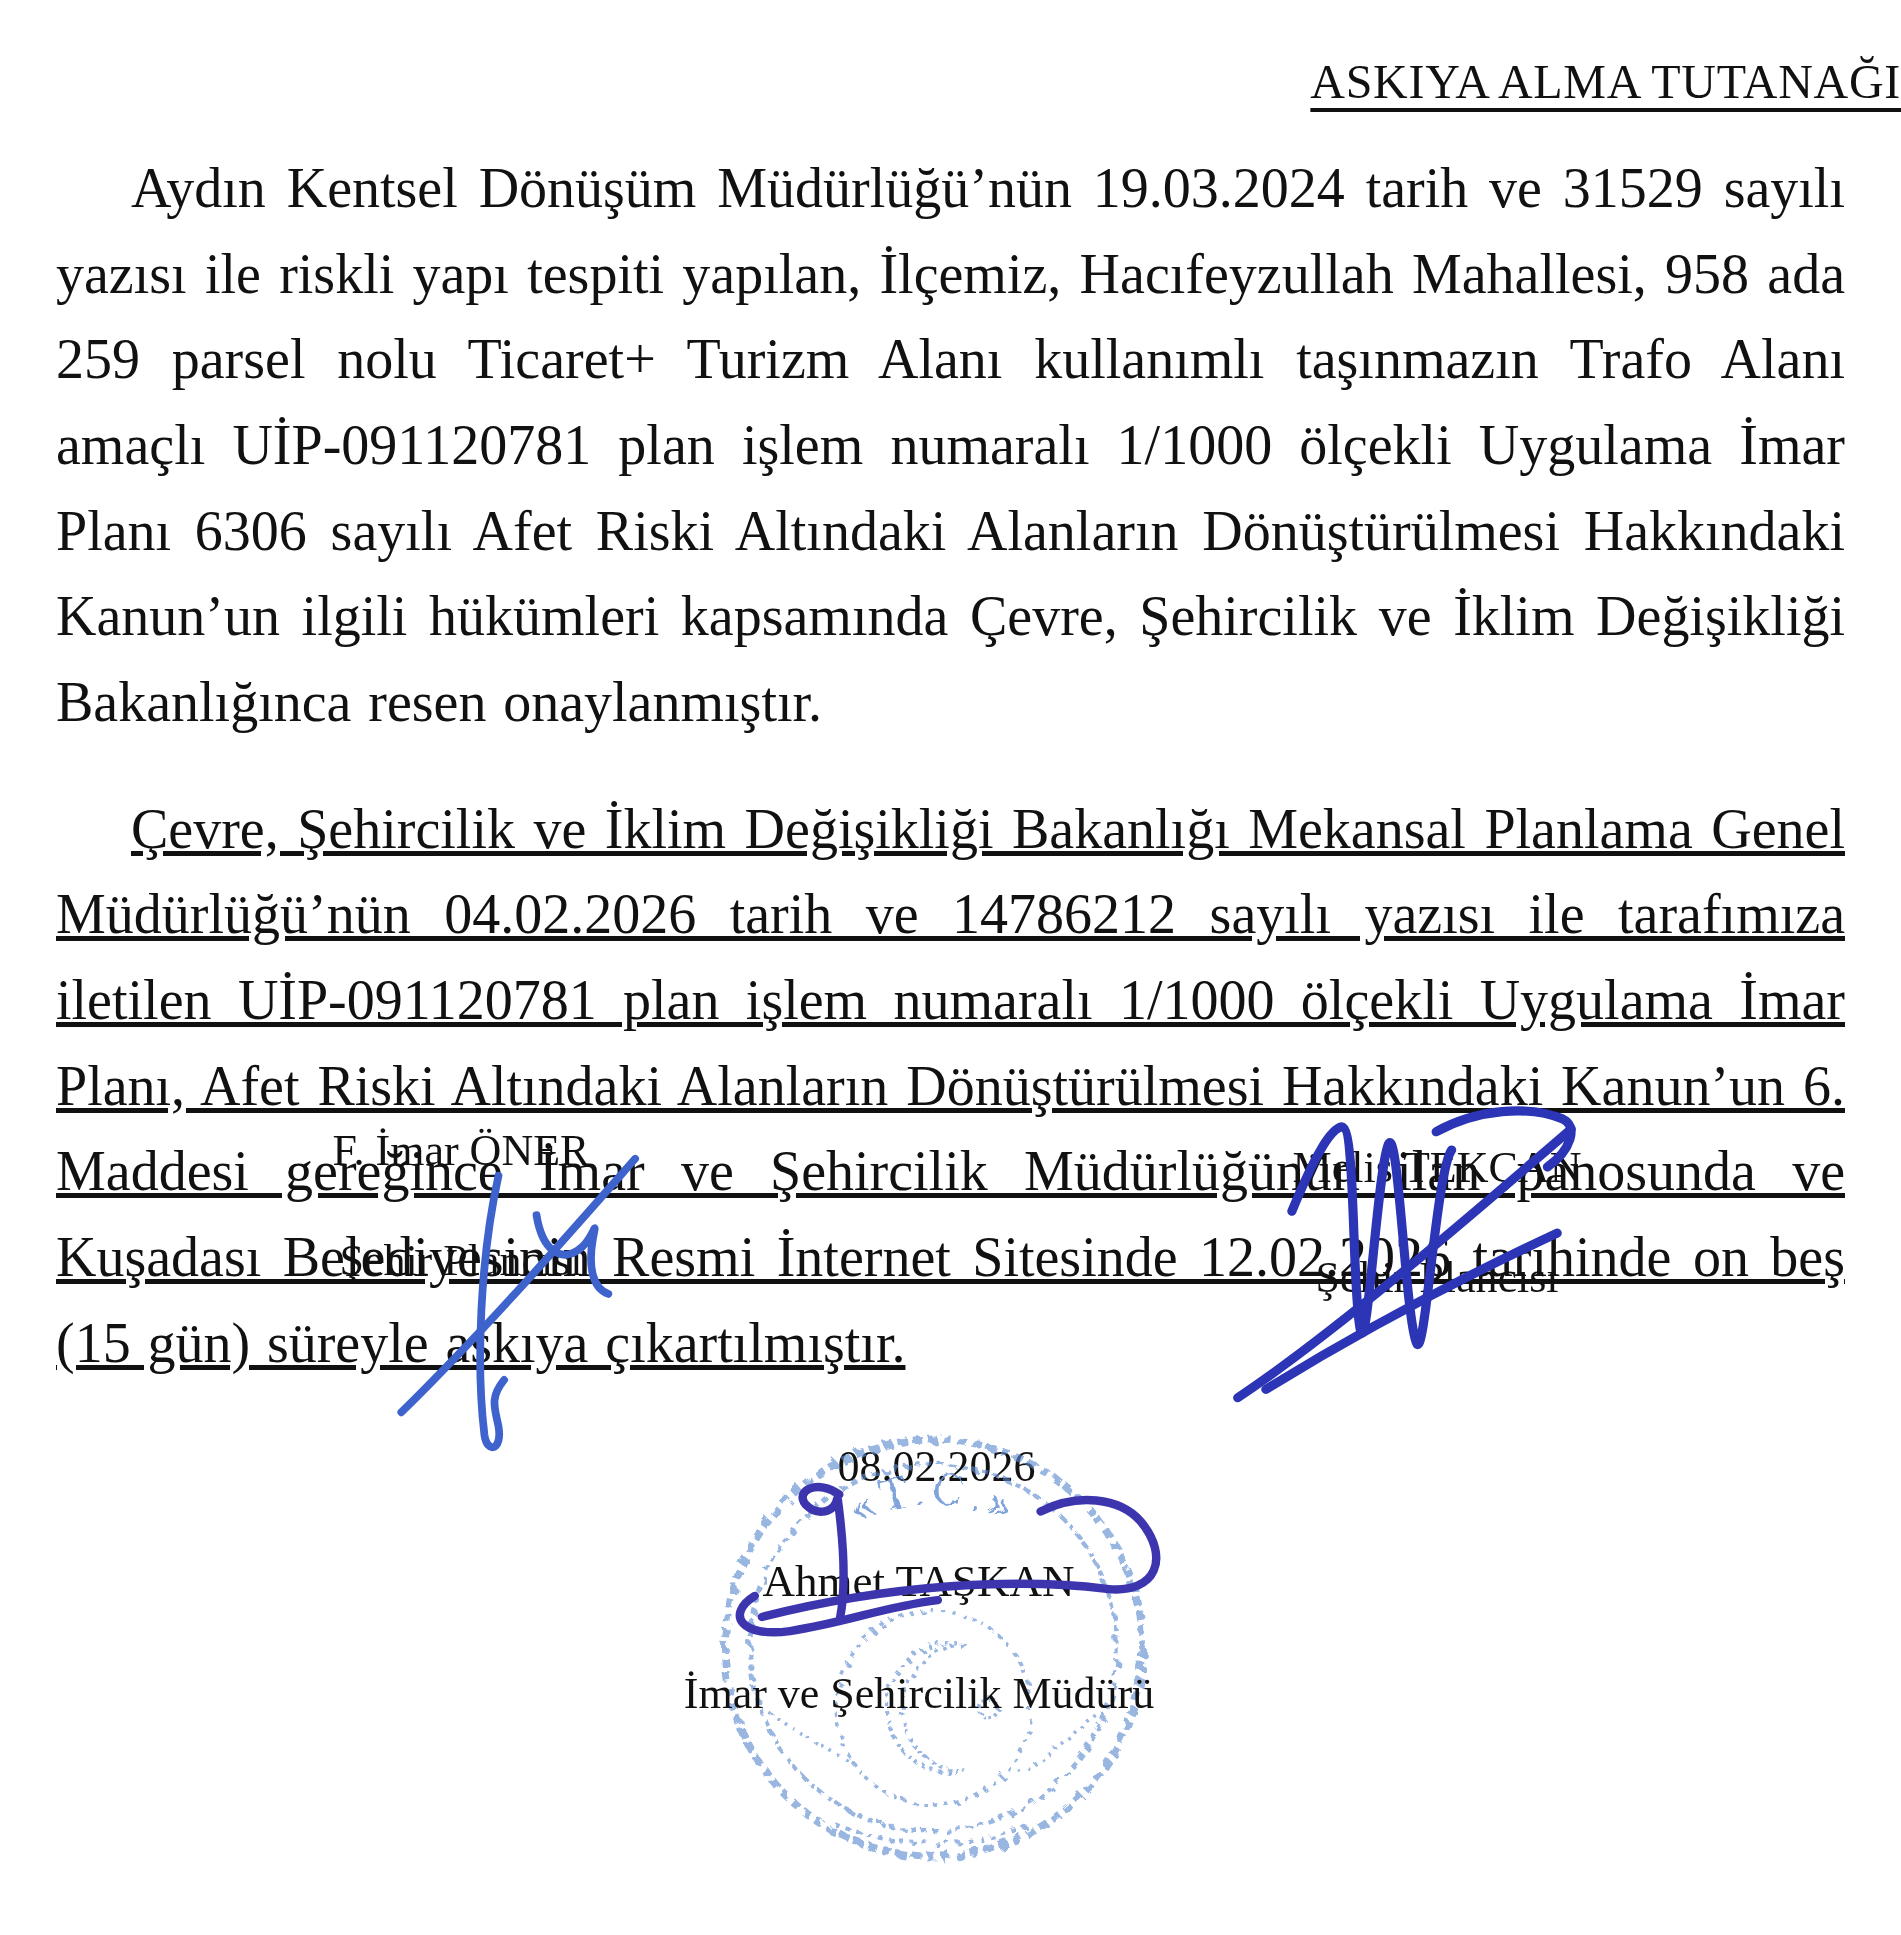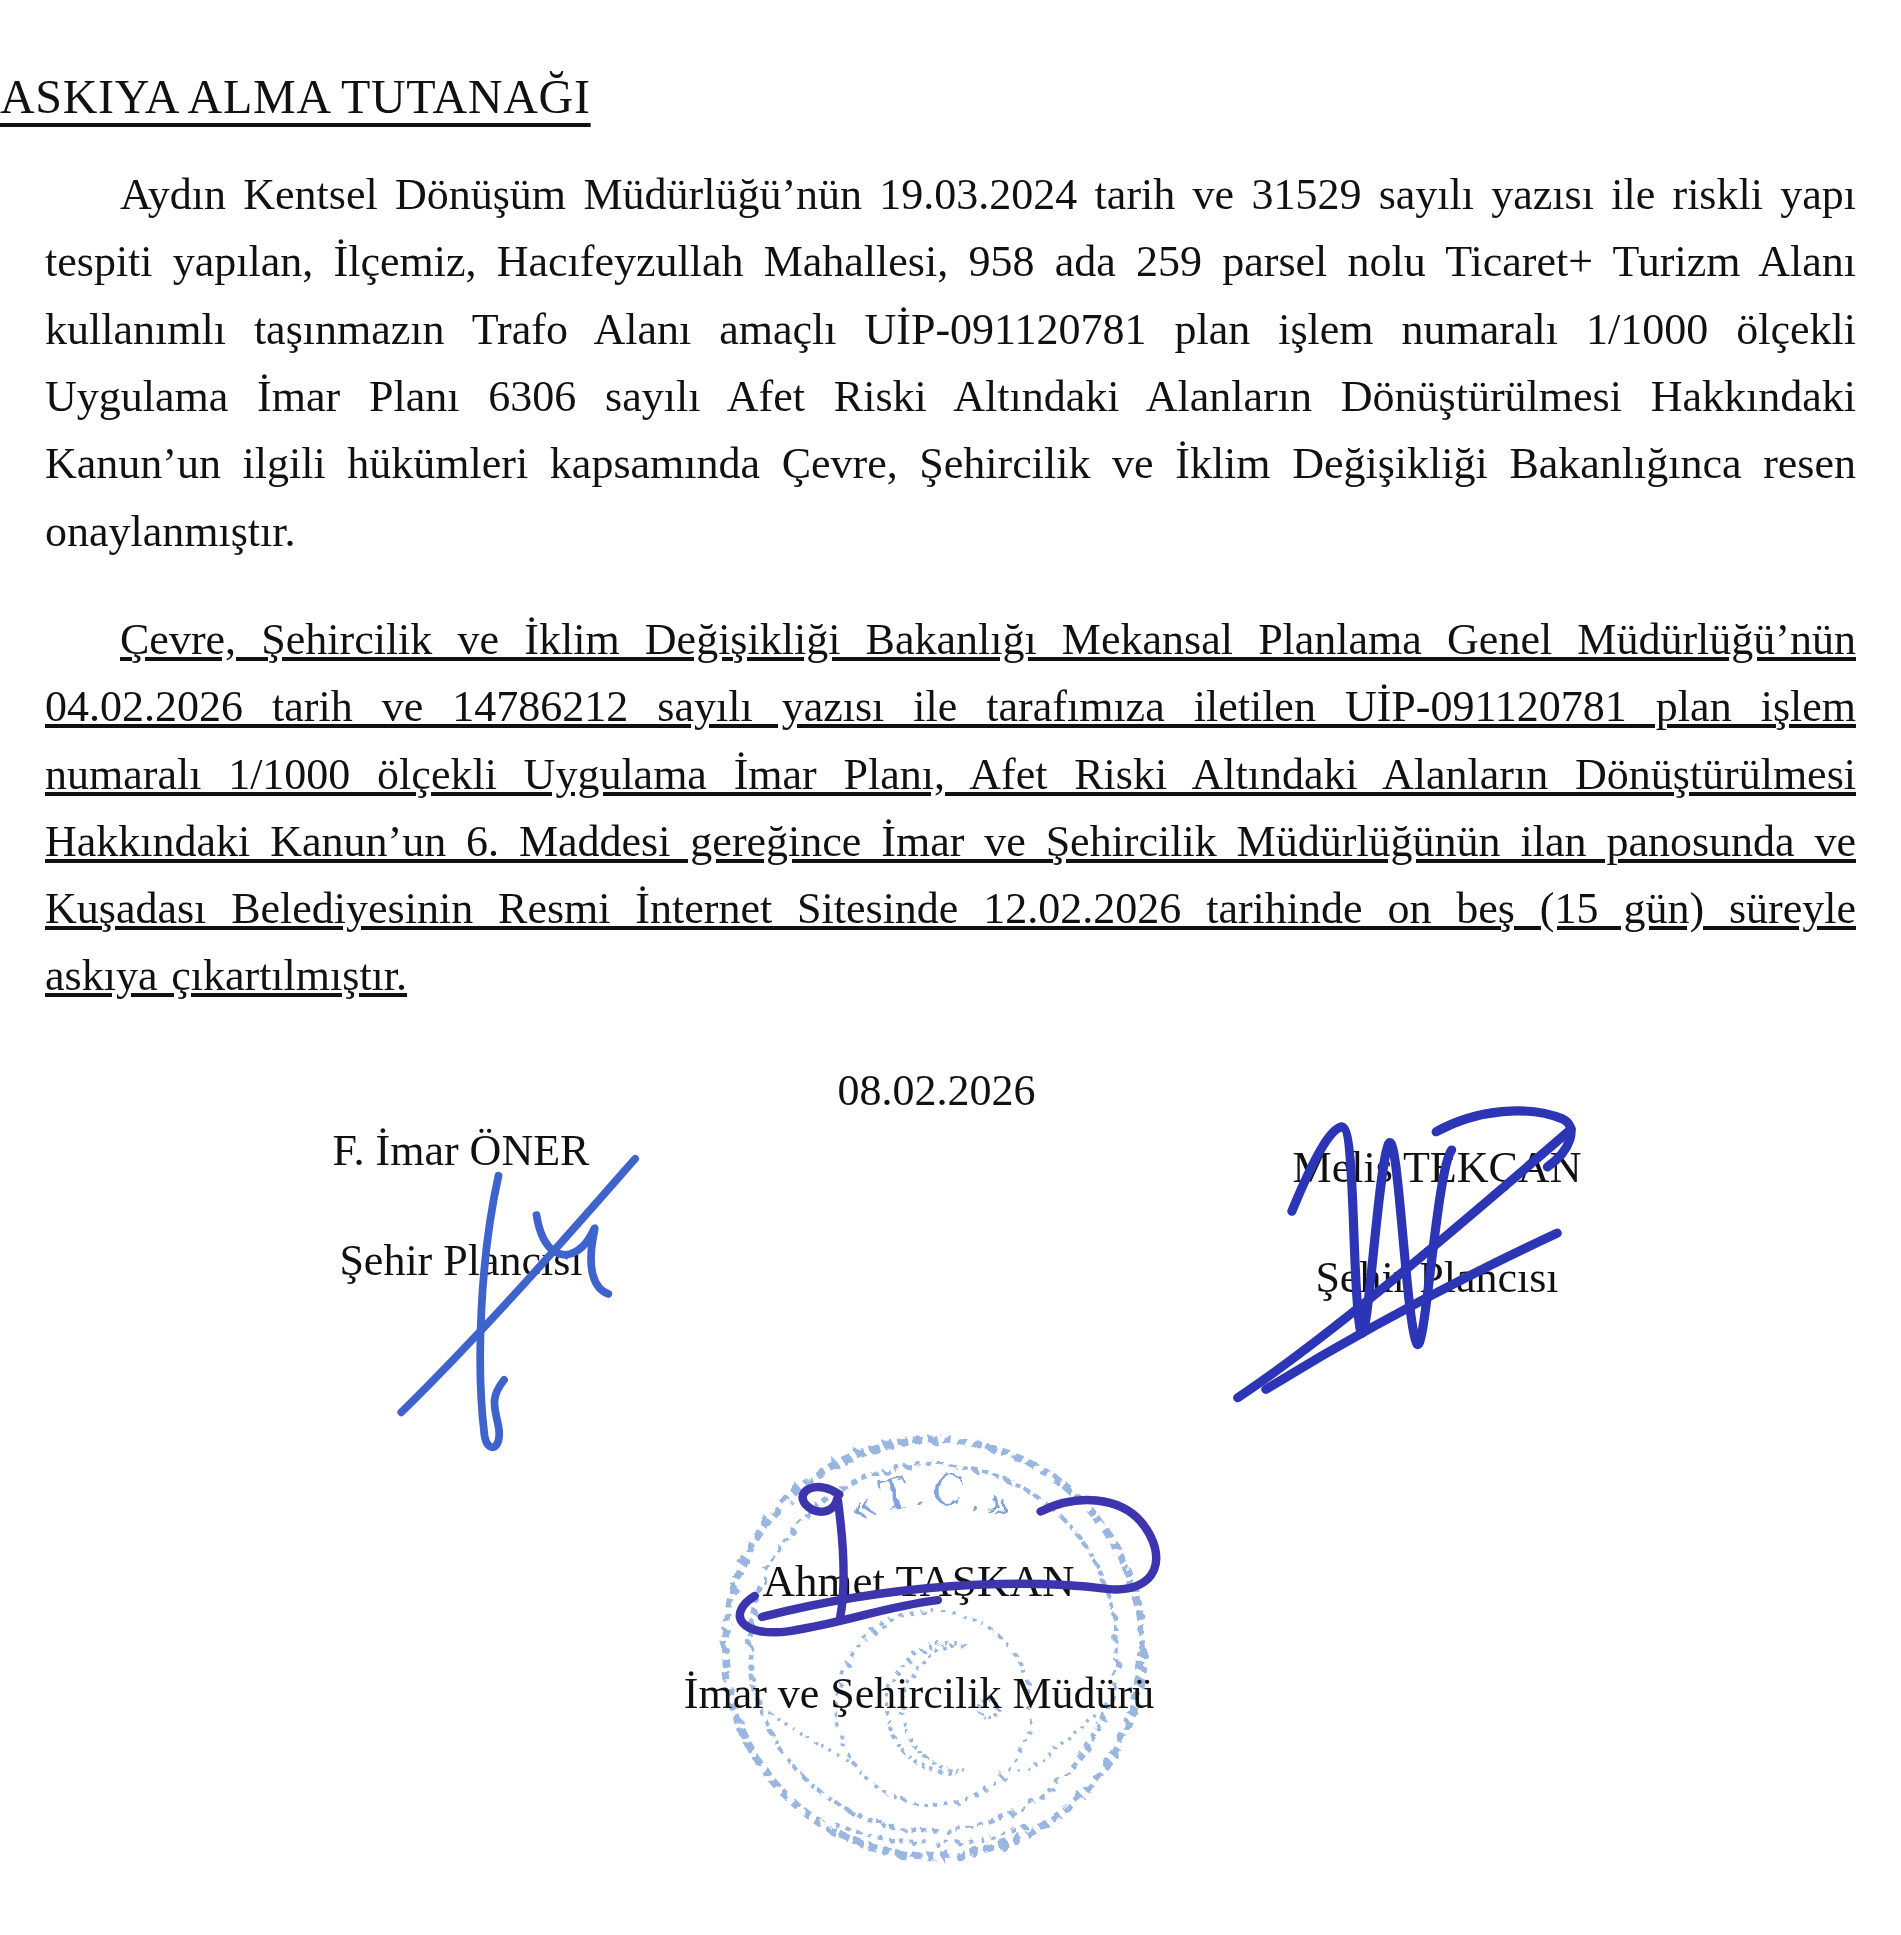--- a/index.html
+++ b/index.html
@@ -11,37 +11,37 @@
     position: relative;
     width: 1901px;
     height: 1936px;
     background: #ffffff;
     font-family: "Liberation Serif", "DejaVu Serif", serif;
     color: #111111;
     overflow: hidden;
   }
   .doc-title {
     margin: 0;
-    padding-top: 69px;
-    text-align: left;
+    padding-top: 54px;
+    text-align: right;
     font-size: 48px;
     font-weight: normal;
     letter-spacing: 0.7px;
   }
   .doc-title span {
     text-decoration: underline;
     text-decoration-thickness: 3.5px;
     text-underline-offset: 10px;
   }
   .body-text {
     margin: 0 44px;
   }
   .para {
-    margin: 1px;
-    font-size: 44px;
+    margin: 12px;
+    font-size: 56px;
     line-height: 1.53;
     text-align: justify;
     text-indent: 75px;
     word-spacing: 2.8px;
   }
   .para.first { margin-top: 37px; }
   .para.second { margin-top: 41px; text-decoration: underline; }
   .date-line {
     margin-top: 55px;
     text-align: center;

